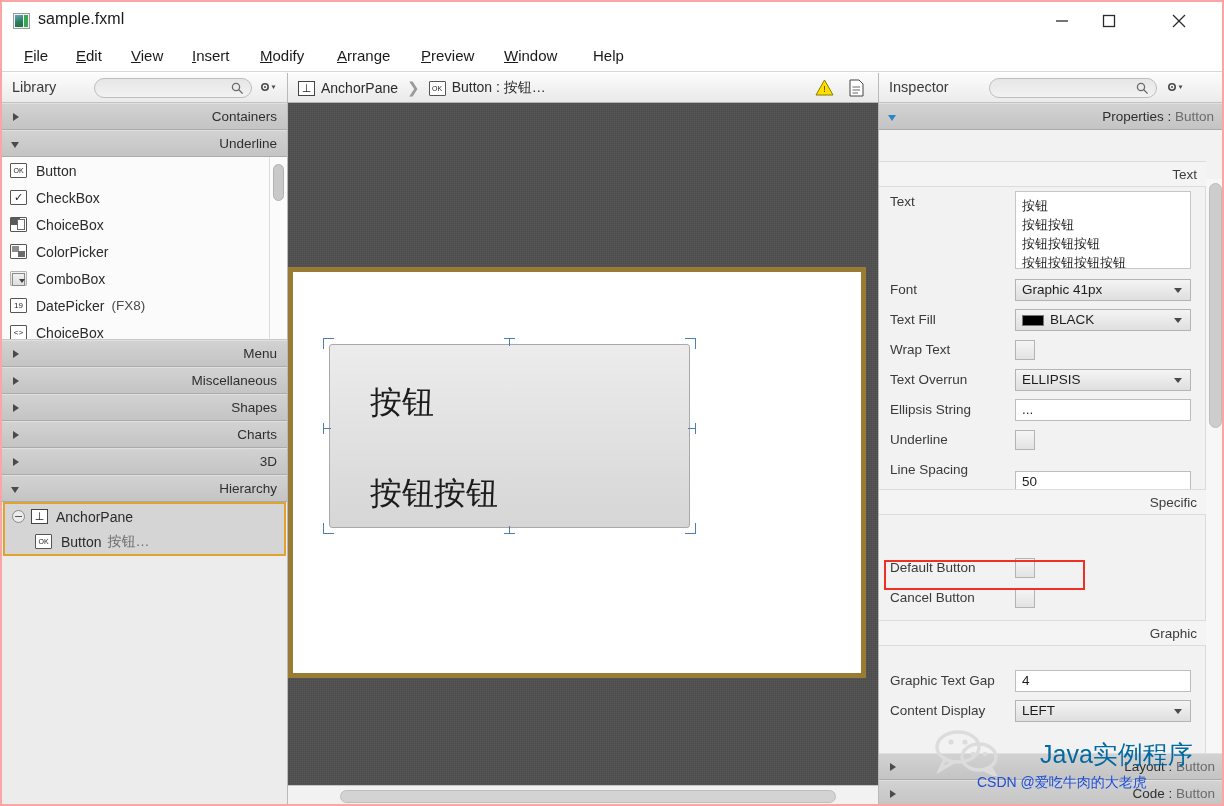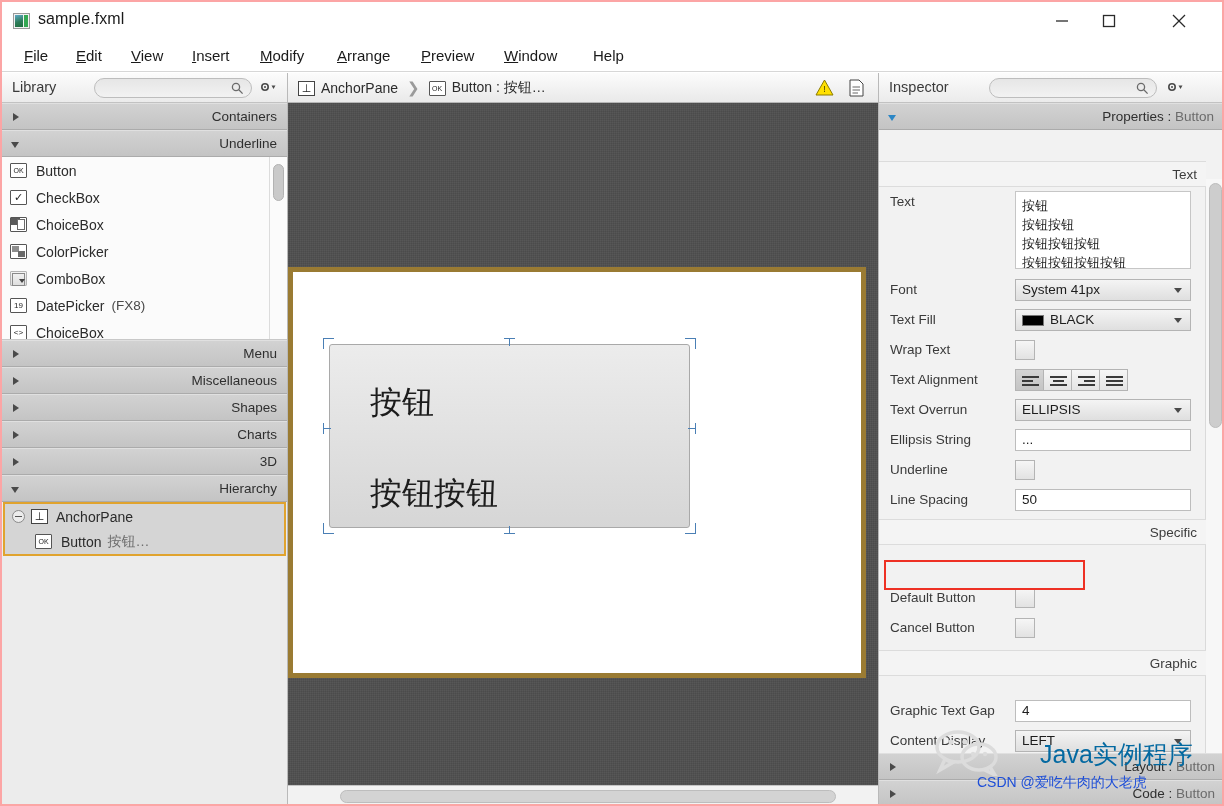--- a/index.html
+++ b/index.html
@@ -538,64 +538,39 @@
         <span class="plabel">Text</span>
         <div class="textarea">按钮
 按钮按钮
 按钮按钮按钮
 按钮按钮按钮按钮</div>
       </div>
 
       <div class="prow">
         <span class="plabel">Font</span>
         <div class="fld combo" style="top:4px">
-          <span>System 41px</span>
+          <span>Graphic 41px</span>
           <span class="arw"></span>
         </div>
       </div>
 
       <div class="prow">
         <span class="plabel">Text Fill</span>
         <div class="fld combo" style="top:4px; padding-left:34px">
           <span class="swatch"></span>
           <span>BLACK</span>
           <span class="arw"></span>
         </div>
       </div>
 
       <div class="prow">
         <span class="plabel">Wrap Text</span>
         <span class="cbx"></span>
       </div>
 
-      <div class="prow">
-        <span class="plabel">Text Alignment</span>
-        <div class="alignset">
-          <span class="alignbtn">
-            <i style="top:6px;width:17px"></i>
-              <i style="top:10px;width:11px"></i>
-              <i style="top:14px;width:17px"></i>
-          </span>
-          <span class="alignbtn">
-            <i style="top:6px;width:17px"></i>
-              <i style="top:10px;left:9px;width:11px"></i>
-              <i style="top:14px;width:17px"></i>
-          </span>
-          <span class="alignbtn">
-            <i style="top:6px;width:17px"></i>
-              <i style="top:10px;left:12px;width:11px"></i>
-              <i style="top:14px;width:17px"></i>
-          </span>
-          <span class="alignbtn">
-            <i style="top:6px;width:17px"></i>
-              <i style="top:10px;width:17px"></i>
-              <i style="top:14px;width:17px"></i>
-          </span>
-        </div>
-      </div>
 
       <div class="prow">
         <span class="plabel">Text Overrun</span>
         <div class="fld combo" style="top:4px">
           <span>ELLIPSIS</span>
           <span class="arw"></span>
         </div>
       </div>
 
       <div class="prow">
@@ -603,21 +578,21 @@
         <div class="fld input" style="top:4px">...</div>
       </div>
 
       <div class="prow">
         <span class="plabel">Underline</span>
         <span class="cbx"></span>
       </div>
 
       <div class="prow">
         <span class="plabel">Line Spacing</span>
-        <div class="fld input" style="top:4px">50</div>
+        <div class="fld input" style="top:16px">50</div>
       </div>
 
       <div class="grp-head" style="margin-top:4px">
         <span class="g">Specific</span>
       </div>
       <div class="prow" style="height:38px"></div>
       <div class="prow">
         <span class="plabel">Default Button</span>
         <span class="cbx"></span>
       </div>

